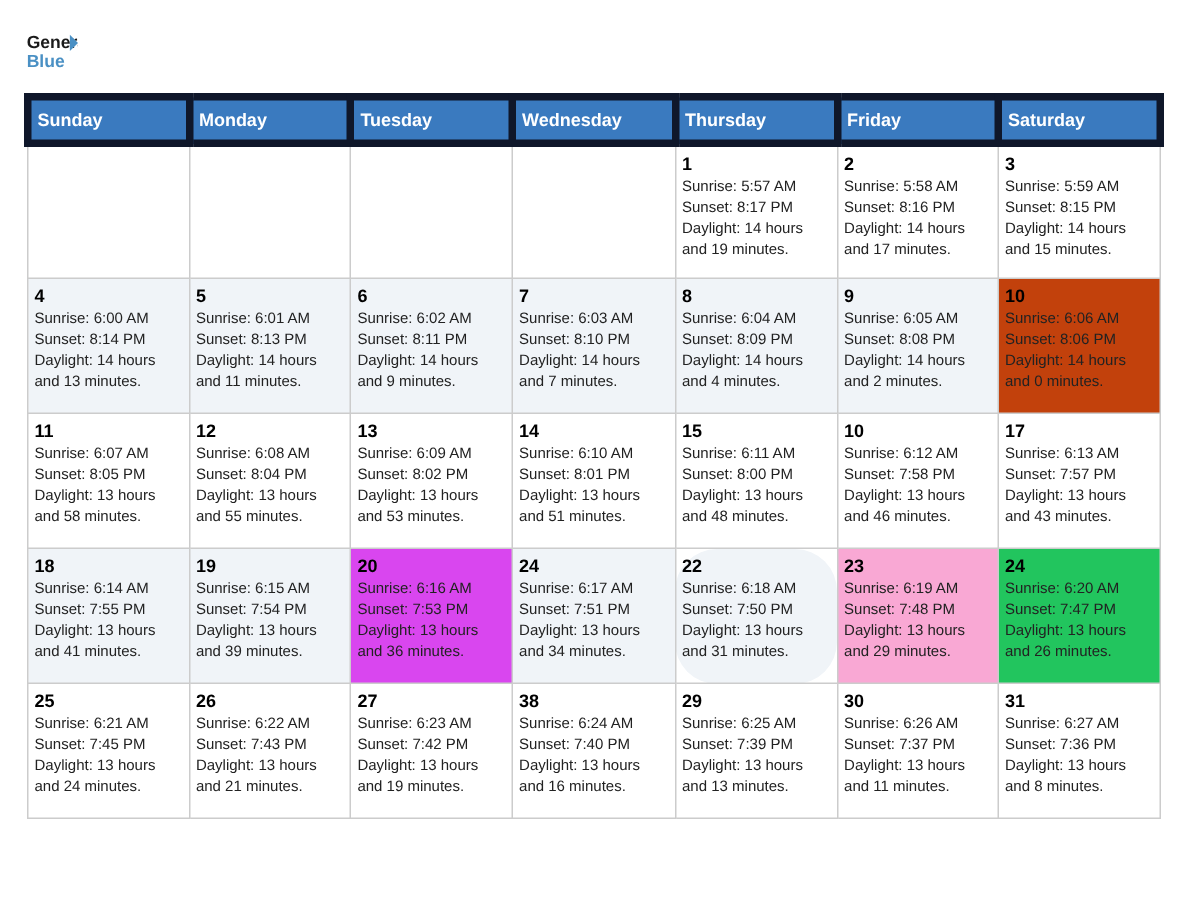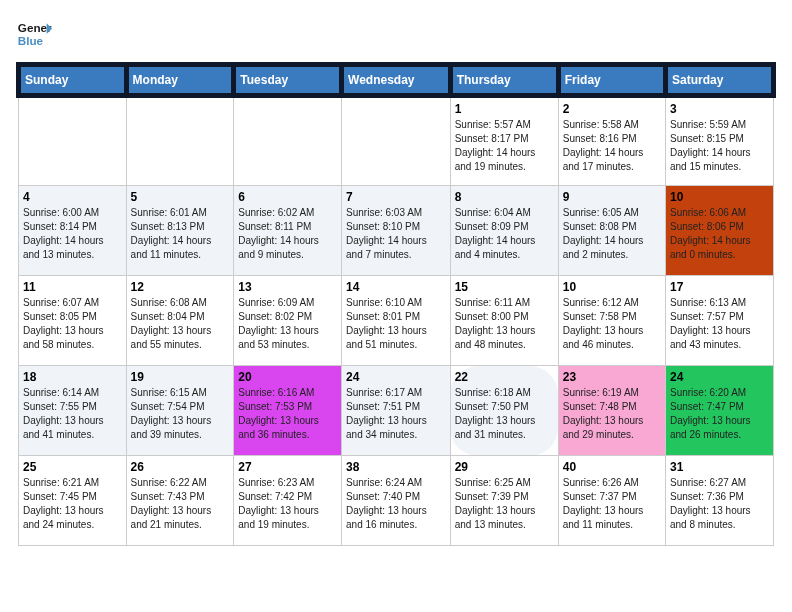--- a/index.html
+++ b/index.html
@@ -229,21 +229,21 @@
         </td>
         <td>
           <span class="day-num">38</span>
           <div class="day-info">Sunrise: 6:24 AM<br>Sunset: 7:40 PM<br>Daylight: 13 hours<br>and 16 minutes.</div>
         </td>
         <td>
           <span class="day-num">29</span>
           <div class="day-info">Sunrise: 6:25 AM<br>Sunset: 7:39 PM<br>Daylight: 13 hours<br>and 13 minutes.</div>
         </td>
         <td>
-          <span class="day-num">40</span>
+          <span class="day-num">30</span>
           <div class="day-info">Sunrise: 6:26 AM<br>Sunset: 7:37 PM<br>Daylight: 13 hours<br>and 11 minutes.</div>
         </td>
         <td>
           <span class="day-num">31</span>
           <div class="day-info">Sunrise: 6:27 AM<br>Sunset: 7:36 PM<br>Daylight: 13 hours<br>and 8 minutes.</div>
         </td>
       </tr>
     </tbody>
 </table>
 

